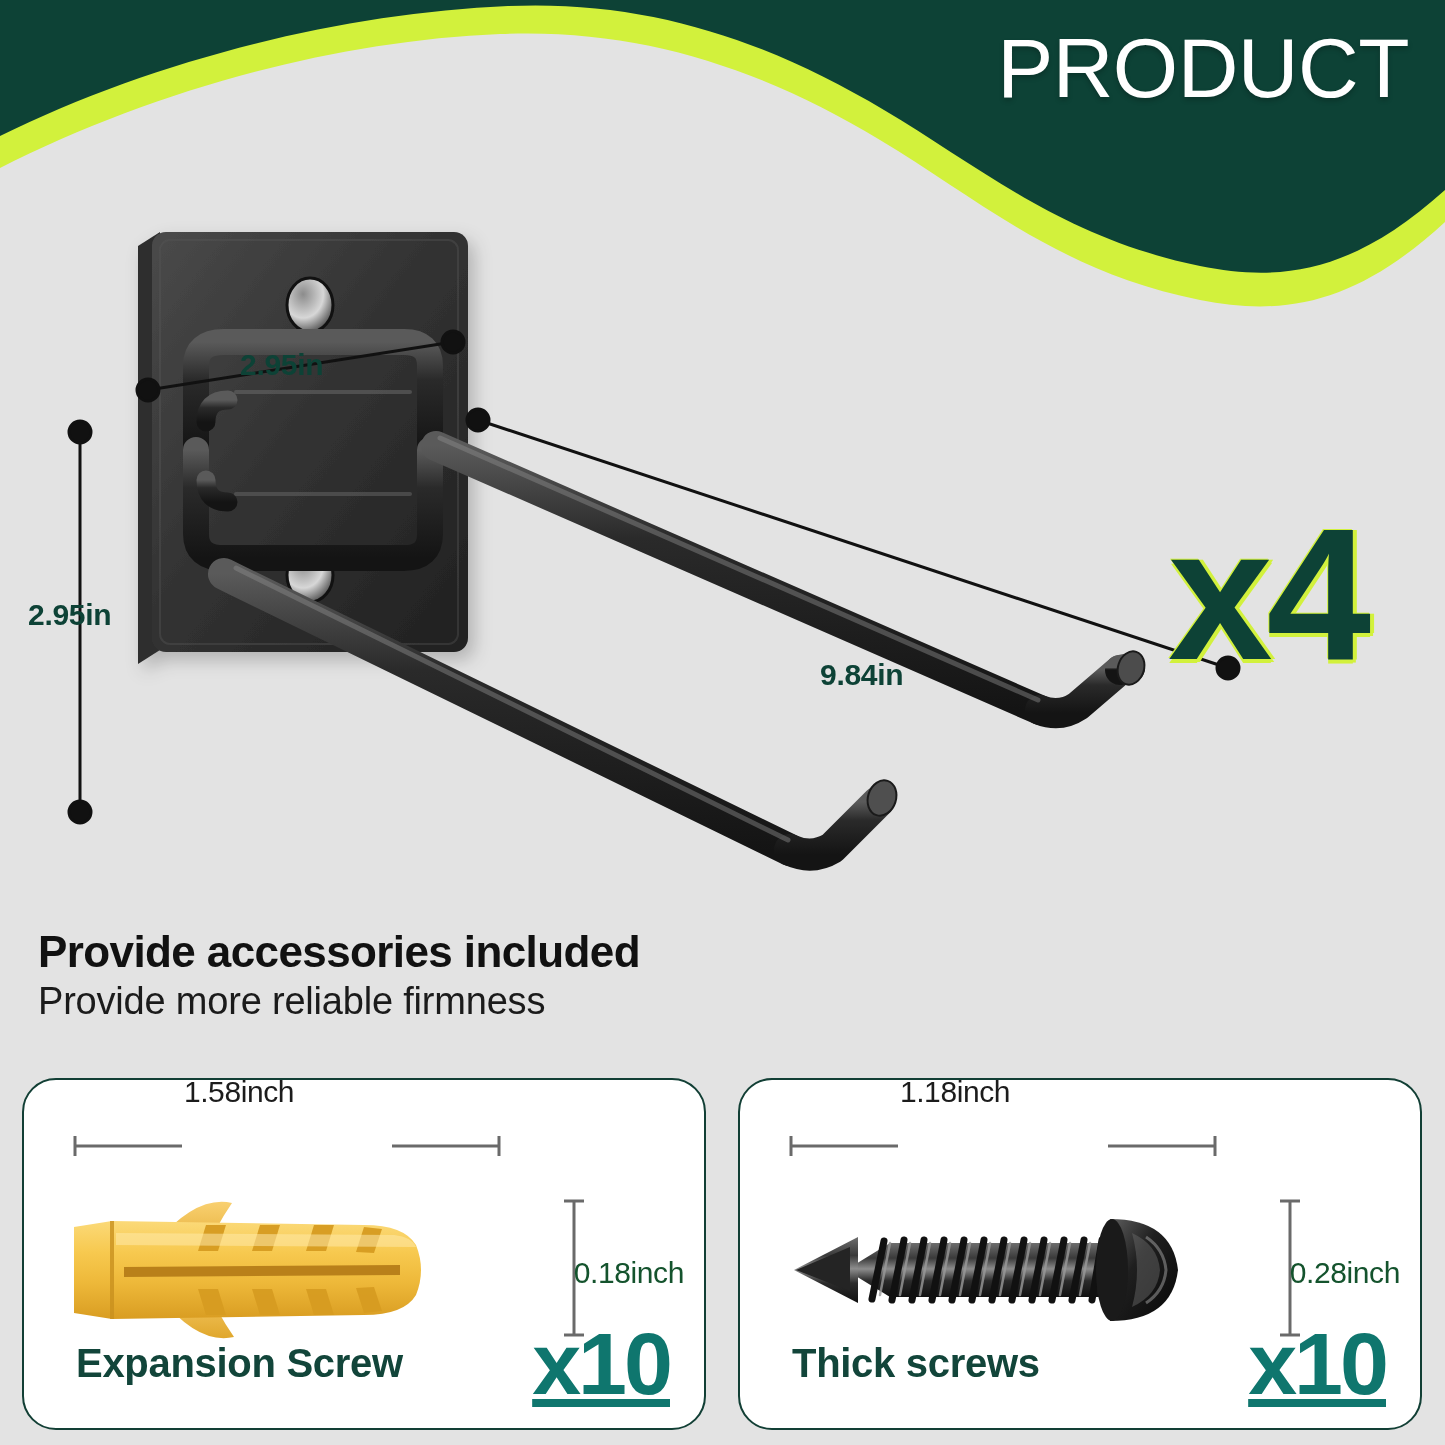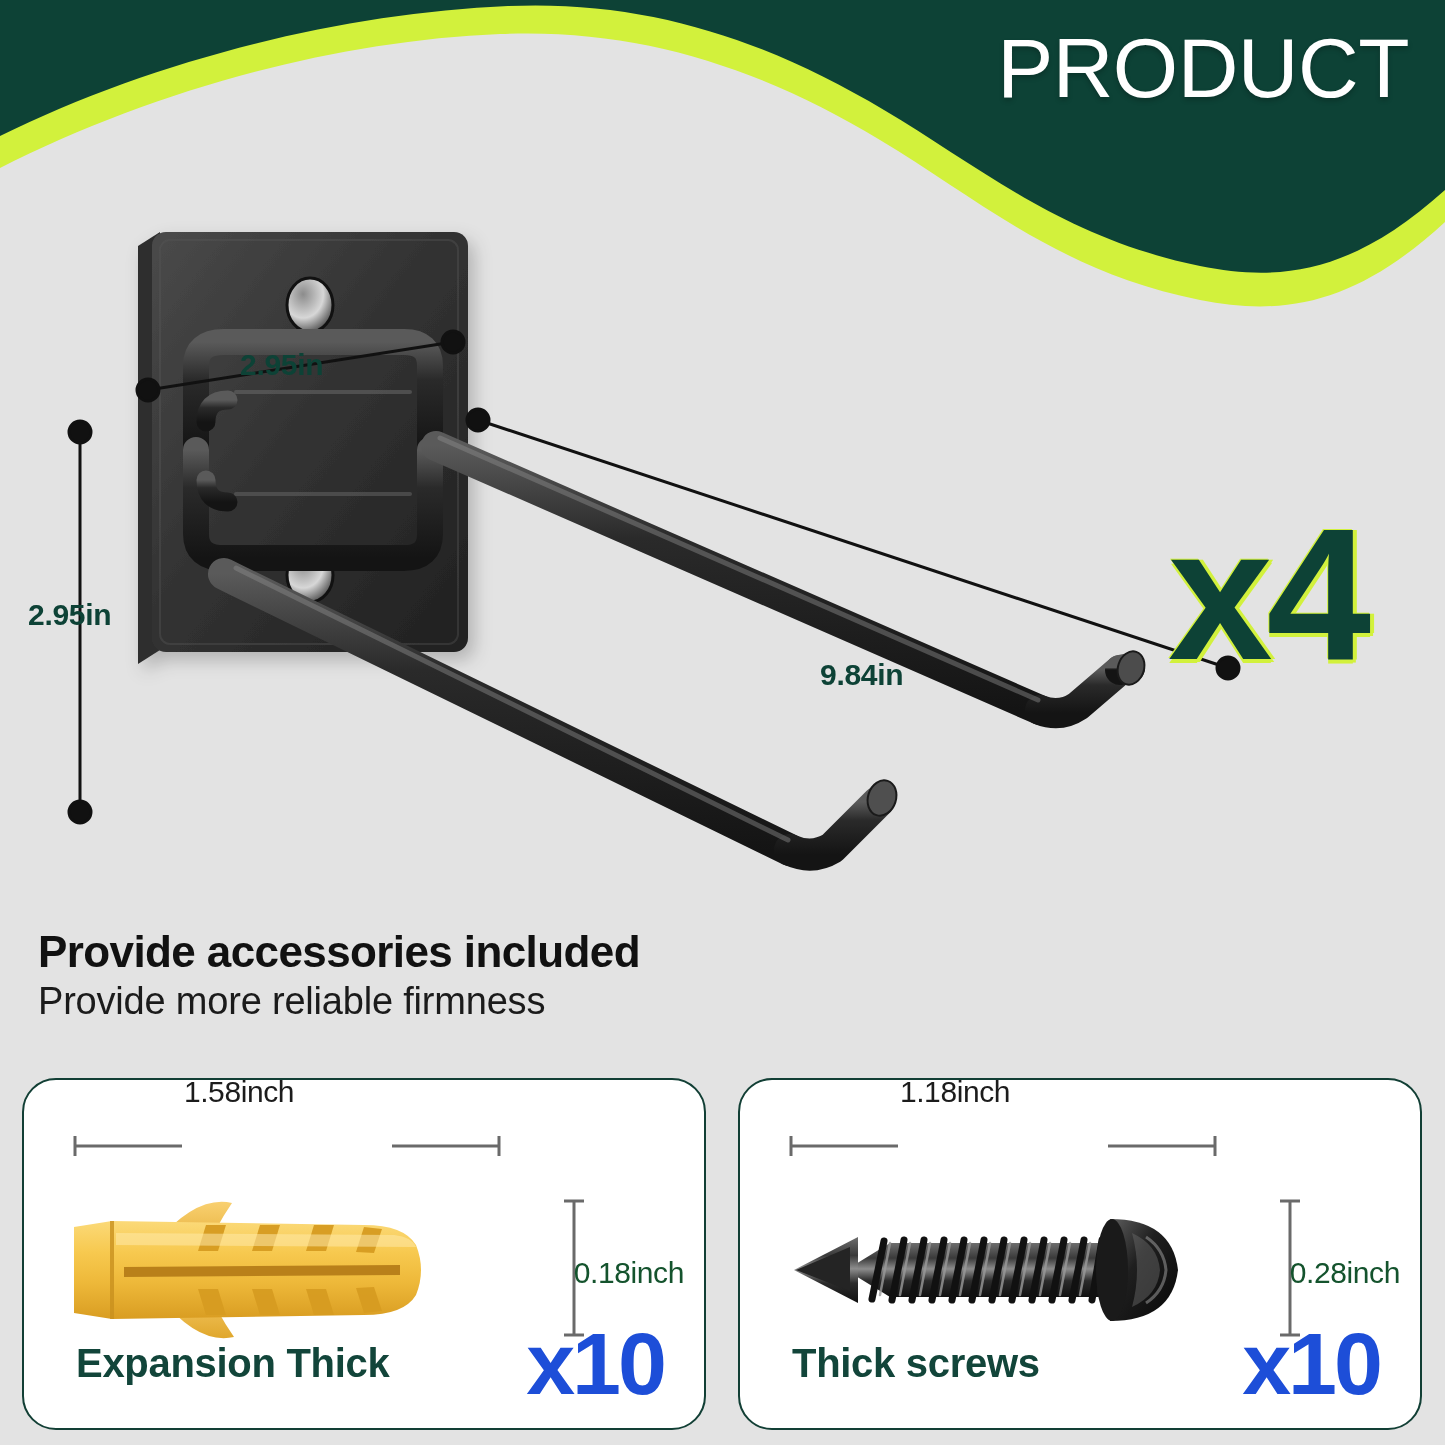--- a/index.html
+++ b/index.html
@@ -105,22 +105,22 @@
     position:absolute; right:20px; top:176px;
     font-size:30px; color:#14532d; letter-spacing:-0.4px;
     white-space:nowrap;
   }
   .acc-art { position:absolute; left:40px; top:105px; width:460px; height:170px; }
   .acc-name {
     position:absolute; left:52px; bottom:42px;
     color:#12453a; font-weight:bold; font-size:40px; letter-spacing:-0.3px;
   }
   .acc-qty {
-    position:absolute; right:40px; bottom:20px;
-    color:#1d4ed8; font-weight:bold; font-size:88px; letter-spacing:-3px; line-height:1;
+    position:absolute; right:34px; bottom:20px;
+    color:#0f766e; font-weight:bold; font-size:88px; letter-spacing:-3px; line-height:1;text-decoration:underline;
   }
 </style>
 </head>
 <body>
 
 <div class="stage">
 
   <svg class="header-wave" viewBox="0 0 1445 350" preserveAspectRatio="none">
 
     <path d="M0,0 L1445,0 L1445,222
@@ -318,21 +318,21 @@
           <path d="M300,128 l18,-2 l-8,-24 l-18,1 Z"></path>
         </g>
 
         <path d="M60,82 L336,80 L336,90 L60,92 Z" fill="#b9801a"></path>
 
         <path d="M52,48 L330,50 Q348,52 352,62 L52,60 Z" fill="#ffe9a8" opacity="0.55"></path>
 
         <path d="M46,36 L50,36 L50,134 L46,134 Z" fill="#c8901e" opacity="0.8"></path>
       </svg>
 
-      <div class="acc-name">Expansion Thick</div>
+      <div class="acc-name">Expansion Screw</div>
       <div class="acc-qty">x10</div>
     </div>
 
     <div class="acc-card">
 
       <svg class="acc-dim-h" viewBox="0 0 430 26">
         <line x1="3" y1="4" x2="3" y2="24" stroke="#6a6a6a" stroke-width="3"></line>
         <line x1="427" y1="4" x2="427" y2="24" stroke="#6a6a6a" stroke-width="3"></line>
         <line x1="3" y1="14" x2="110" y2="14" stroke="#6a6a6a" stroke-width="3"></line>
         <line x1="320" y1="14" x2="427" y2="14" stroke="#6a6a6a" stroke-width="3"></line>

